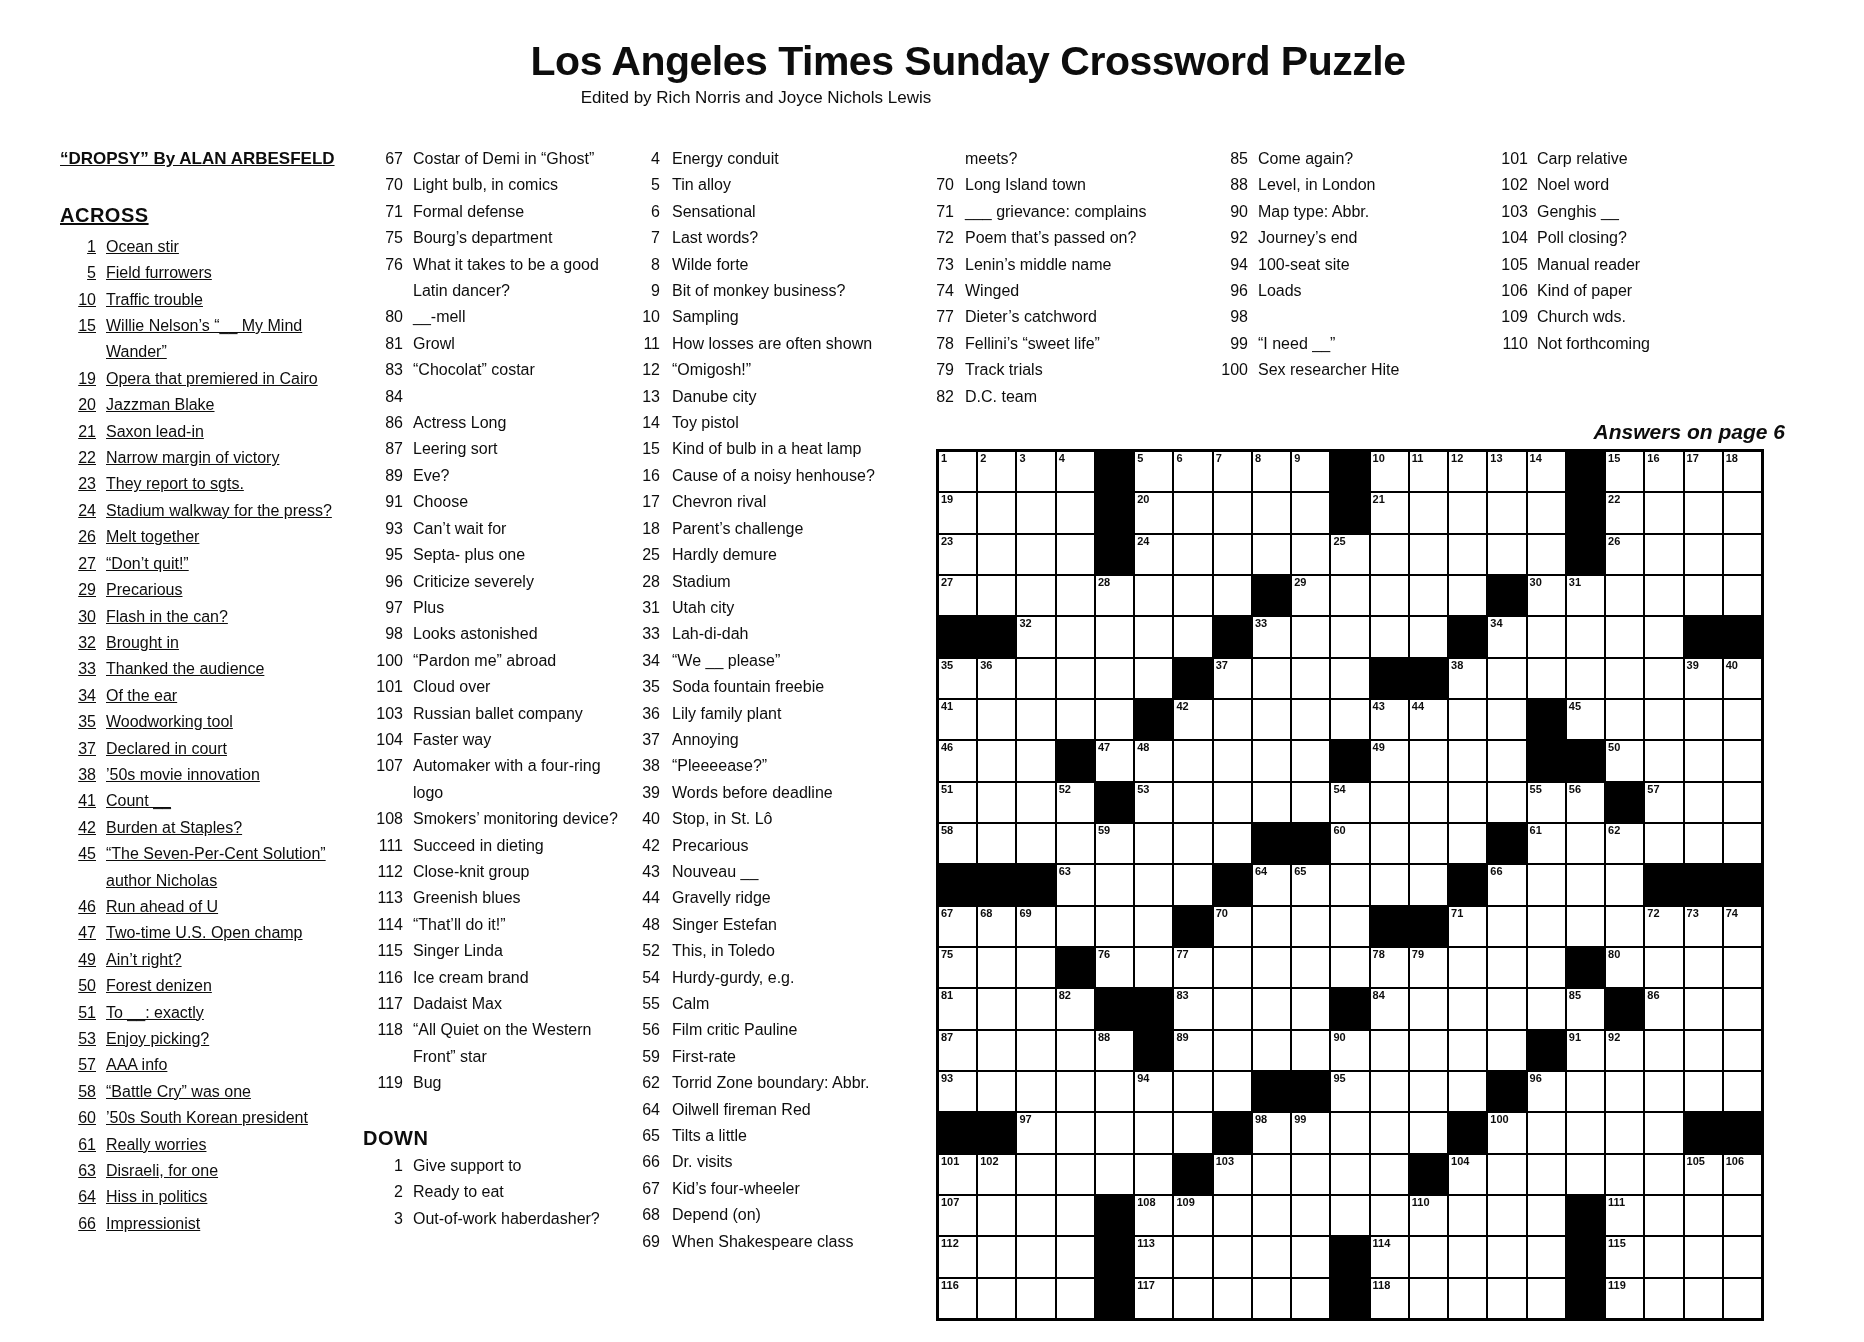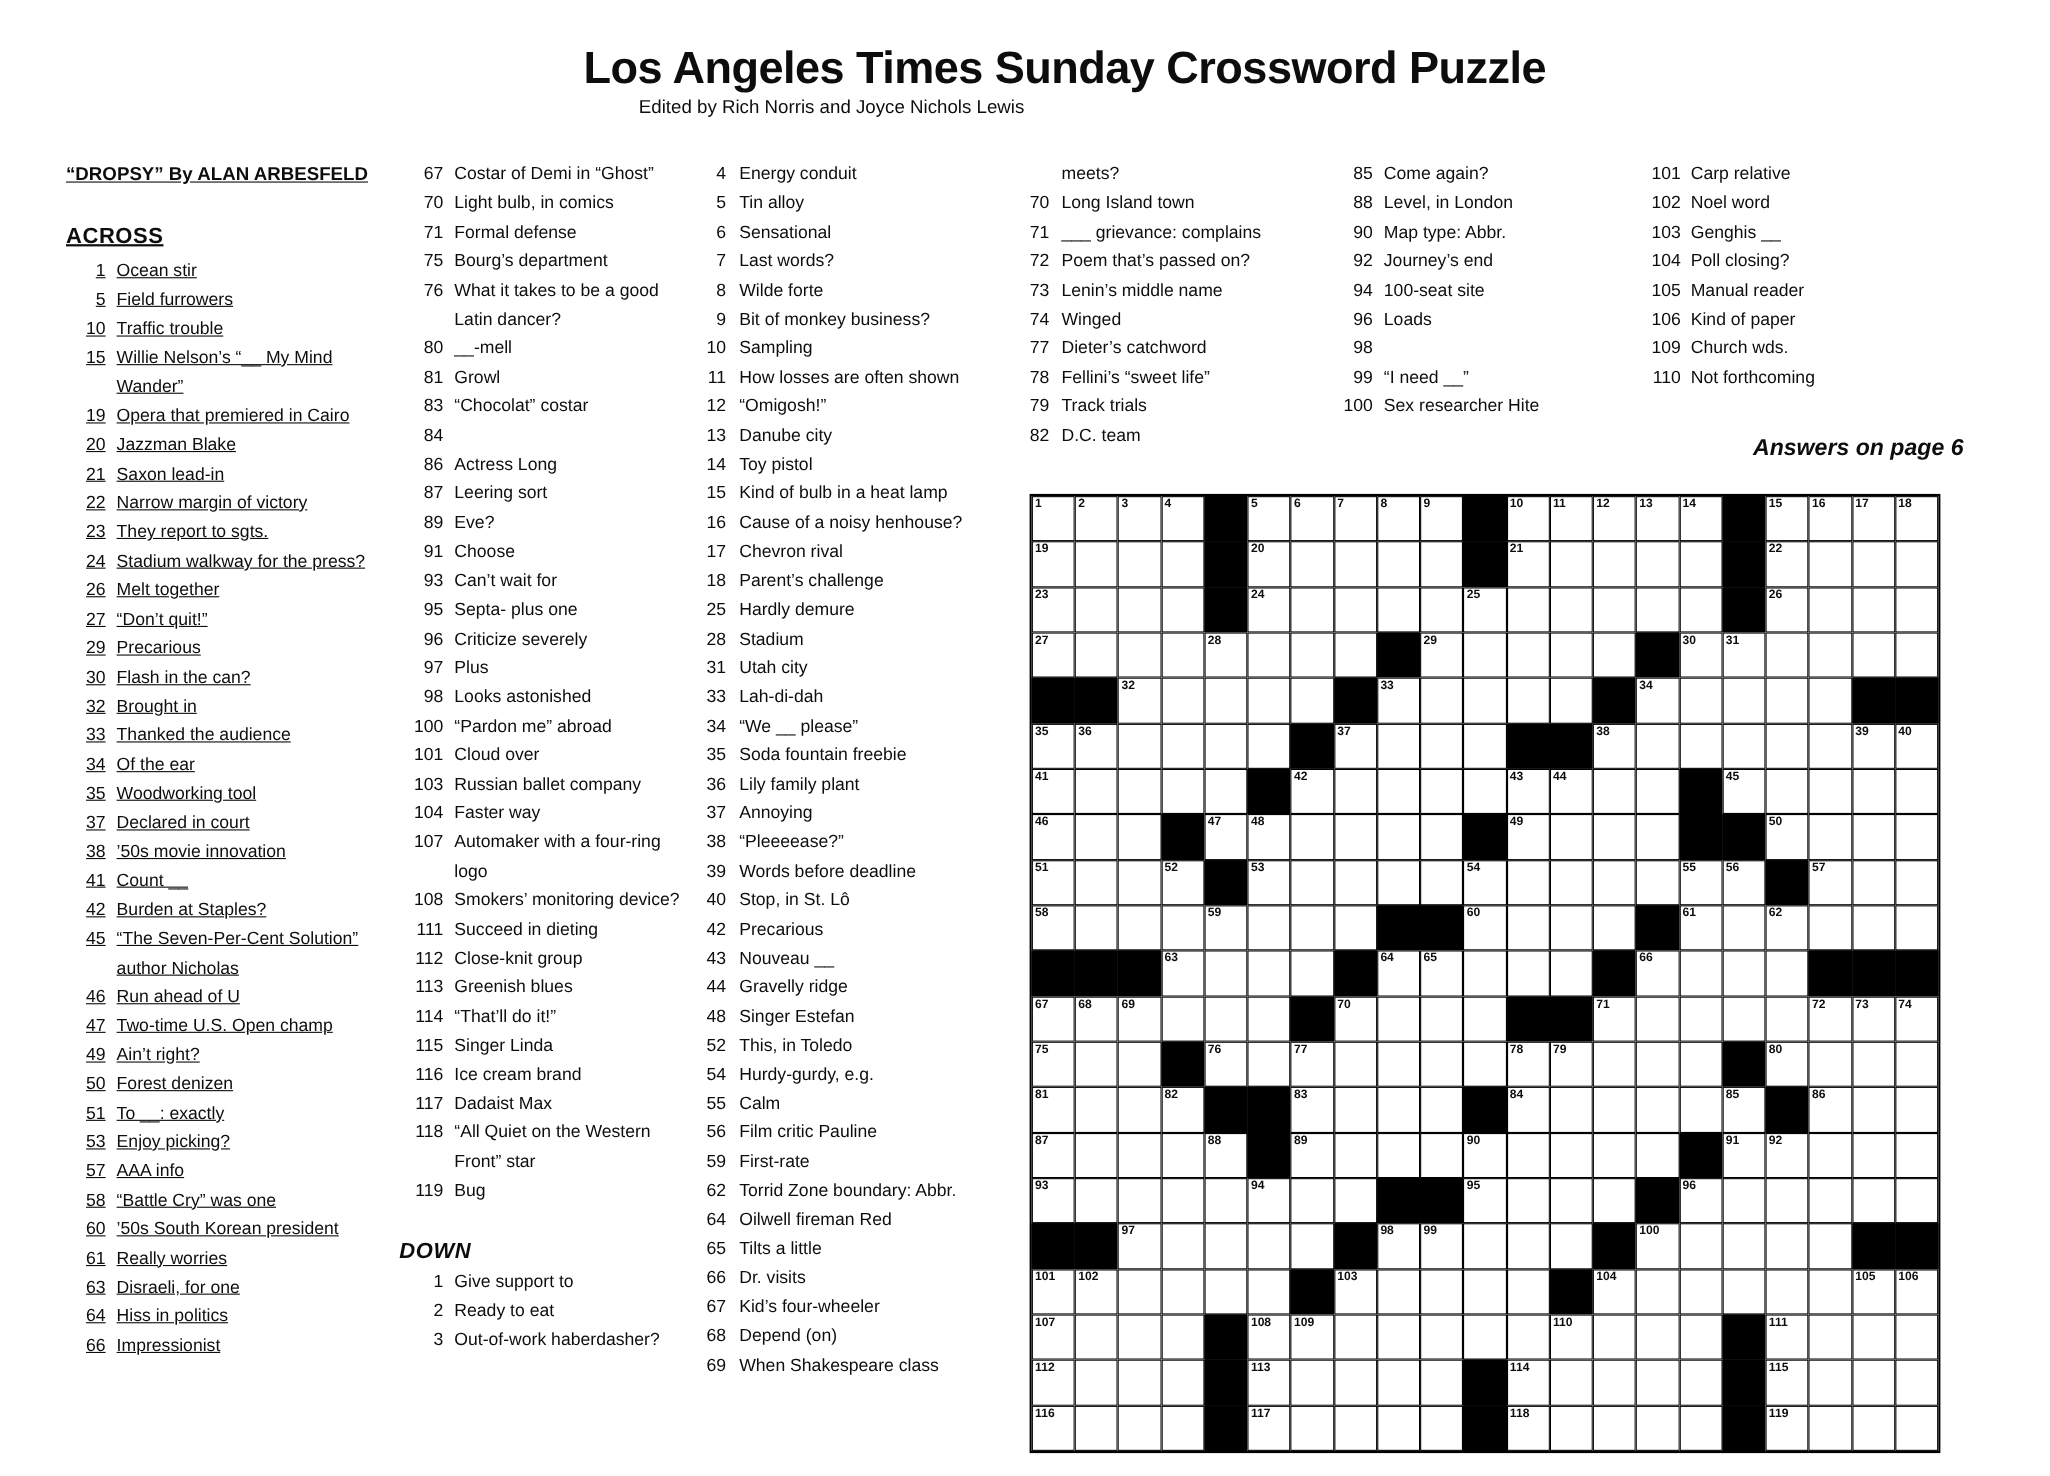--- a/index.html
+++ b/index.html
@@ -6,31 +6,31 @@
   body{width:1864px;height:1342px;position:relative;overflow:hidden;
        font-family:"Liberation Sans",sans-serif;color:#0d0d0d;}
   .title{position:absolute;top:38px;left:0;width:1864px;text-align:center;
          font-size:41px;font-weight:bold;letter-spacing:-.5px;padding-left:36px;}
   .subtitle{position:absolute;top:88px;left:0;width:1512px;text-align:center;
             font-size:17px;}
   .col{position:absolute;top:146px;font-size:16px;line-height:26.4px;}
   .byline{font-weight:bold;font-size:17px;white-space:nowrap;}
   .sechead{font-weight:bold;font-size:20px;letter-spacing:.5px;}
   #col1 .sechead{margin-top:30px;margin-bottom:5px;}
-  #down-head{margin-top:28px;margin-bottom:2px;font-style:italic;}
+  #down-head{margin-top:28px;margin-bottom:2px;}
   .clue{display:flex;align-items:flex-start;}
   .cn{flex:none;text-align:right;}
   .ct{flex:1;}
   #col1{left:60px;width:288px;text-decoration:underline;}  #col1 .cn{width:36px;margin-right:10px;}
   #col2{left:363px;width:262px;} #col2 .cn{width:40px;margin-right:10px;}
   #col3{left:630px;width:252px;} #col3 .cn{width:30px;margin-right:12px;}
   #col4{left:920px;width:284px;} #col4 .cn{width:34px;margin-right:11px;}
   #col5{left:1214px;width:234px;}#col5 .cn{width:34px;margin-right:10px;}
   #col6{left:1490px;width:288px;}#col6 .cn{width:38px;margin-right:9px;}
-  .answers{position:absolute;left:1470px;top:396px;width:315px;text-align:right;
+  .answers{position:absolute;left:1470px;top:420px;width:315px;text-align:right;
            font-size:21px;font-weight:bold;font-style:italic;}
   .grid{position:absolute;left:936px;top:449px;width:828px;height:872px;
         display:grid;grid-template-columns:repeat(21,1fr);
         grid-template-rows:repeat(21,1fr);border:2.5px solid #000;
         box-sizing:border-box;background:#fff;}
   .cell{border:.75px solid #000;position:relative;background:#fff;}
   .cell.blk{background:#000;}
   .num{position:absolute;top:0px;left:2px;font-size:11px;font-weight:700;
        line-height:13px;}
 </style>

